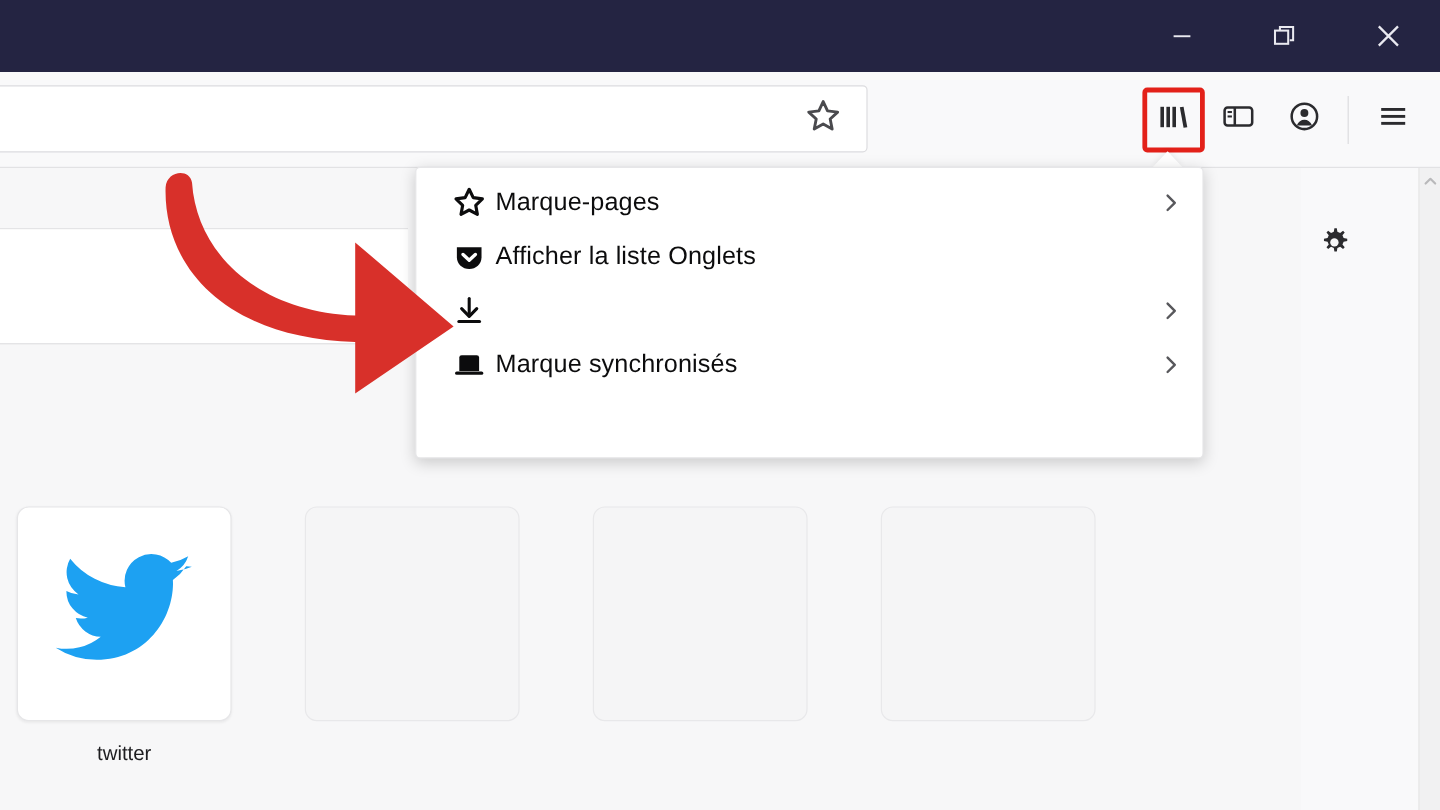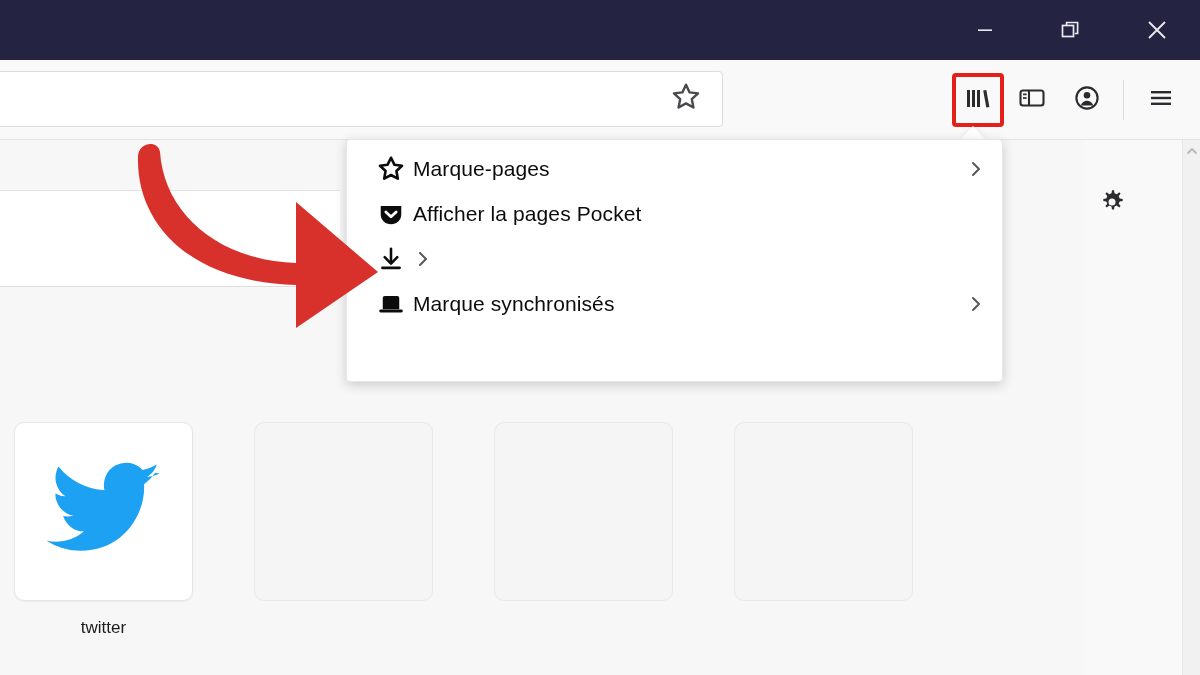--- a/index.html
+++ b/index.html
@@ -102,21 +102,21 @@
     padding-top:6px;
   }
   .popup-notch{
     position:absolute;left:960px;top:126px;width:0;height:0;
     border-left:13px solid transparent;border-right:13px solid transparent;
     border-bottom:14px solid #ffffff;
     filter:drop-shadow(0 -2px 2px rgba(0,0,0,.06));
   }
   .mrow{
     position:relative;height:45px;display:flex;align-items:center;
-    padding-left:22px;padding-right:16px;
+    padding-left:22px;padding-right:16px;justify-content:space-between;
   }
   .mrow .micon{
     width:44px;min-width:44px;display:flex;align-items:center;justify-content:center;
     color:#0c0c0d;
   }
   .mrow .mlabel{
     flex:1;font-size:21px;color:#0c0c0d;letter-spacing:.1px;
     font-family:"Liberation Sans", sans-serif;white-space:nowrap;
   }
   .mrow .mchev{color:#58585c;display:flex;align-items:center;}
@@ -275,21 +275,21 @@
       </span>
     </div>
 
     <div class="mrow">
       <span class="micon">
         <svg width="28" height="28" viewBox="0 0 24 24">
           <path d="M3.2 5.2h17.6v7.2c0 4.9-4 8.4-8.8 8.4S3.2 17.3 3.2 12.4z" fill="#0c0c0d"></path>
           <path d="M7.6 10.3 L12 14.4 L16.4 10.3" fill="none" stroke="#ffffff" stroke-width="2.4" stroke-linecap="round" stroke-linejoin="round"></path>
         </svg>
       </span>
-      <span class="mlabel">Afficher la pages Pocket</span>
+      <span class="mlabel">Afficher la liste Onglets</span>
     </div>
 
 
     <div class="mrow">
       <span class="micon">
         <svg width="28" height="28" viewBox="0 0 24 24">
           <path d="M12 3.2 V15.2" fill="none" stroke="#0c0c0d" stroke-width="2.2" stroke-linecap="round"></path>
           <path d="M6.6 10.4 L12 16 L17.4 10.4" fill="none" stroke="#0c0c0d" stroke-width="2.2" stroke-linecap="round" stroke-linejoin="round"></path>
           <path d="M4.6 19.6 H19.4" fill="none" stroke="#0c0c0d" stroke-width="2.2" stroke-linecap="round"></path>
         </svg>

